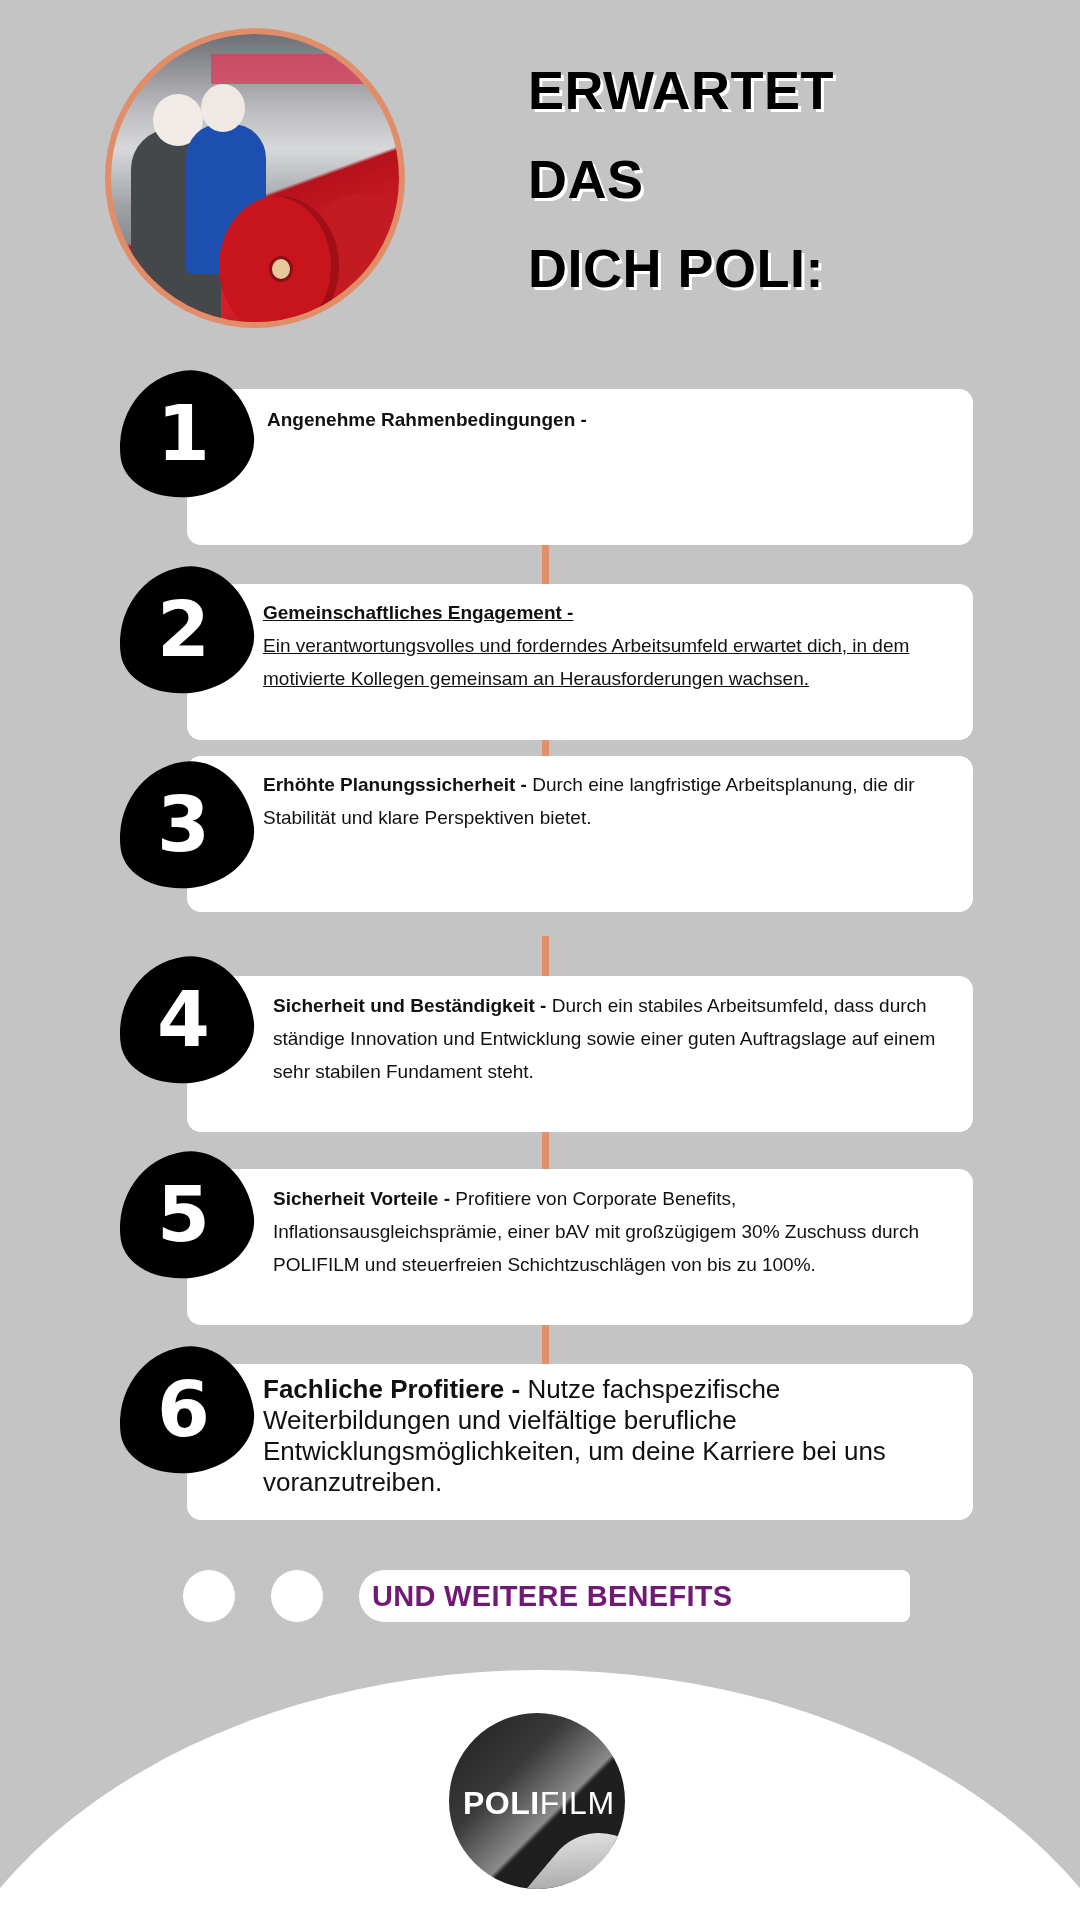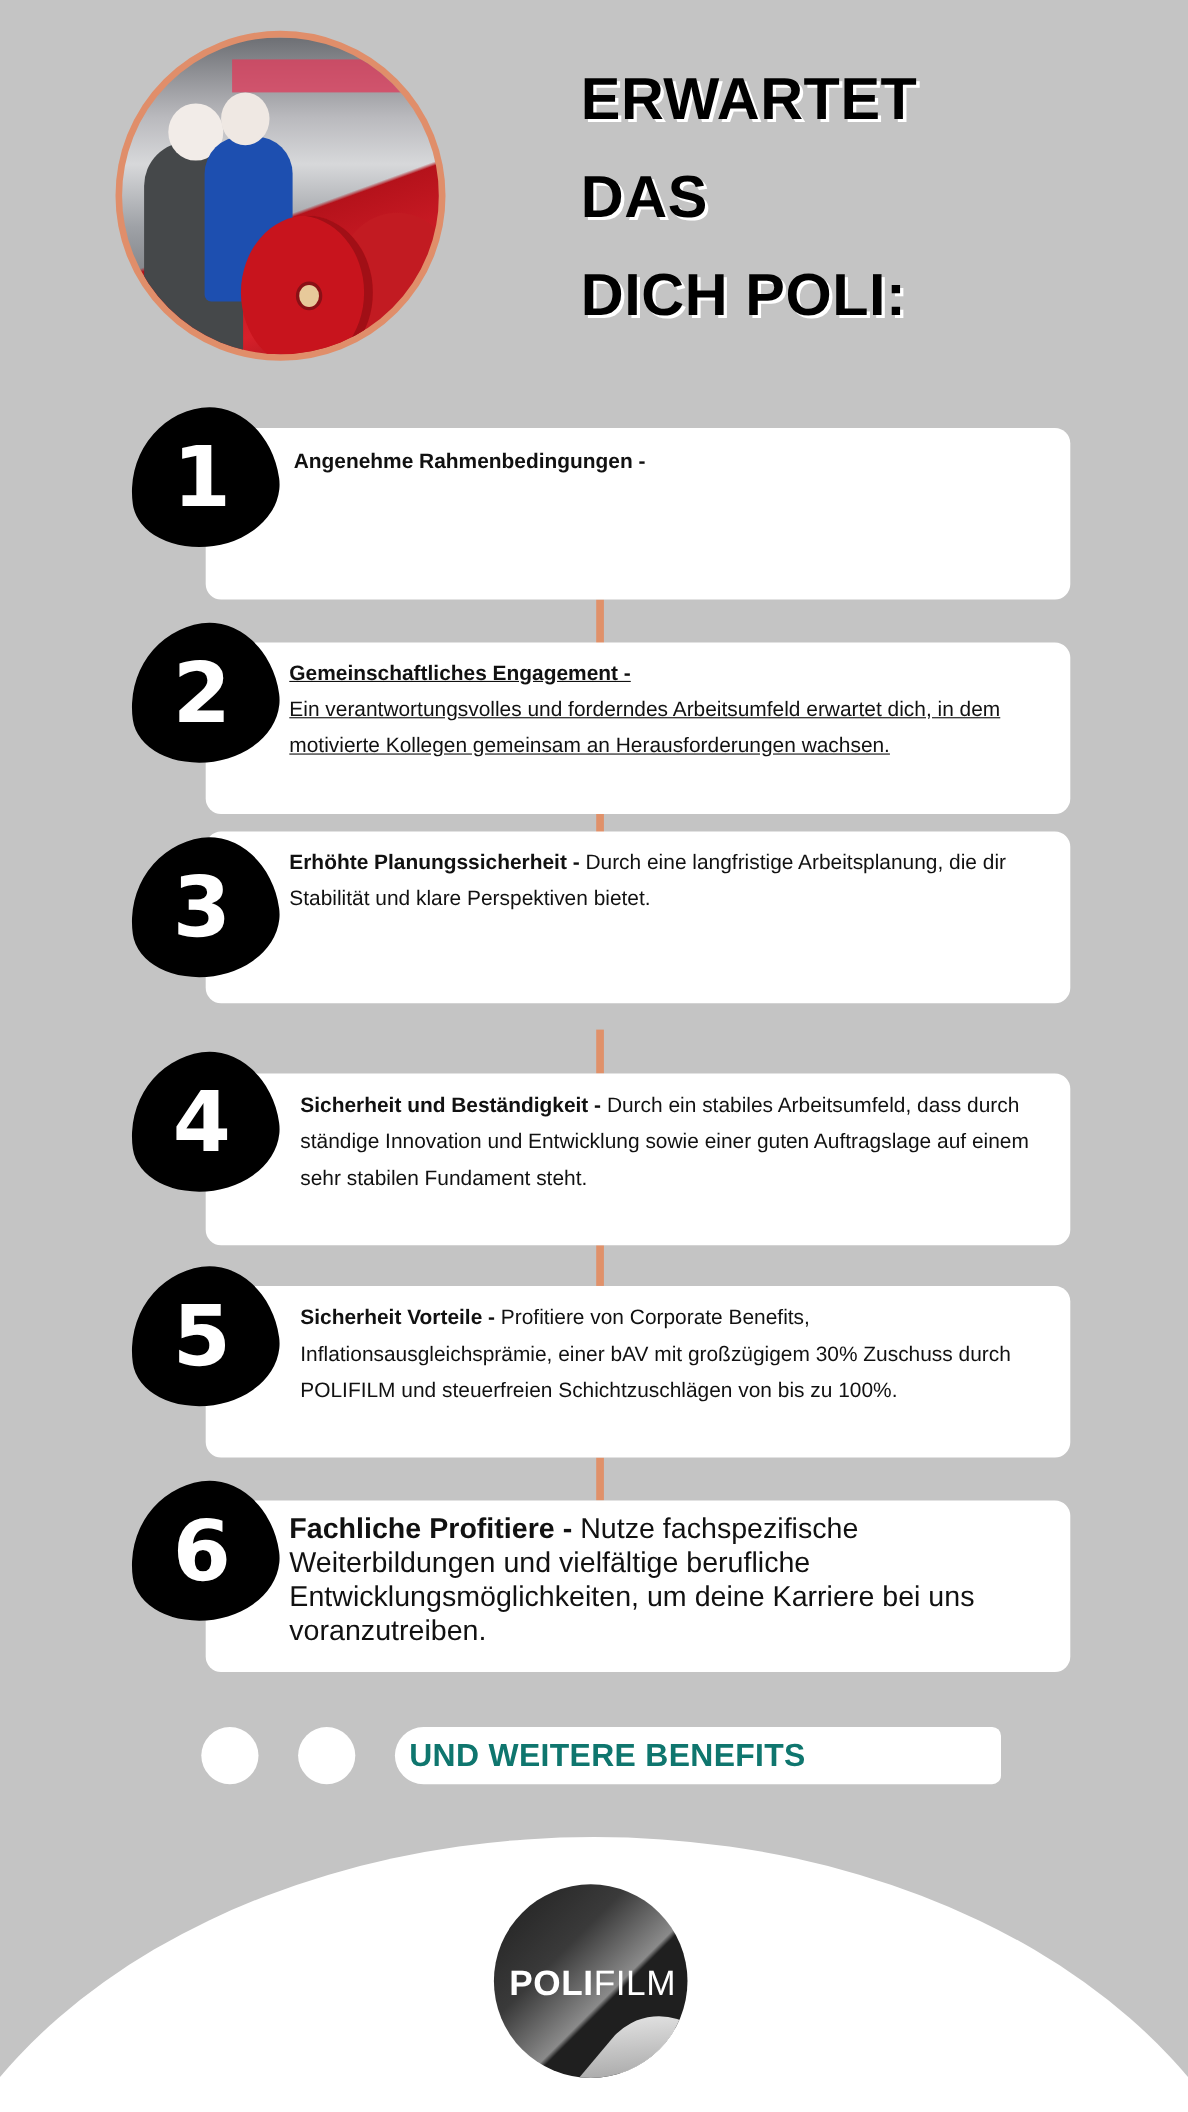--- a/index.html
+++ b/index.html
@@ -26,21 +26,21 @@
 
   .card { left:187px; width:786px; height:156px; background:#ffffff; border-radius:14px; }
   .card-text { position:absolute; font-size:19px; line-height:33px; color:#111; margin:0; }
   .card-text b { font-weight:bold; }
 
   .blob { width:135px; height:126px; background:#000; border-radius:55% 45% 50% 50% / 62% 58% 42% 38%; transform:rotate(-8deg); display:flex; align-items:center; justify-content:center; }
   .blob-num { font-family:"DejaVu Sans", sans-serif; font-weight:bold; font-size:76px; color:#fff; transform:rotate(8deg); line-height:1; margin-left:-4px; }
 
   .dot { top:1570px; width:52px; height:52px; border-radius:50%; background:#fff; }
   .pill { left:359px; top:1570px; width:551px; height:52px; background:#fff; border-radius:26px 8px 8px 26px; display:flex; align-items:center; box-sizing:border-box; padding-left:13px; }
-  .pill-text { font-weight:bold; font-size:29px; color:#0f766e; letter-spacing:0.3px; }
+  .pill-text { font-weight:bold; font-size:29px; color:#701a75; letter-spacing:0.3px; }
 
   .arc { left:-90px; top:1670px; width:1260px; height:900px; border-radius:50%; background:#fff; }
   .logo { left:449px; top:1713px; width:176px; height:176px; border-radius:50%; overflow:hidden;
     background: linear-gradient(135deg, #1e1e1e 0%, #3a3a3a 35%, #8a8a8a 58%, #1f1f1f 60%, #1f1f1f 100%); }
   .logo-text { position:absolute; left:14px; top:72px; font-size:32px; color:#fff; letter-spacing:0.5px; white-space:nowrap; }
   .logo-text .b { font-weight:bold; }
   .logo-curl { position:absolute; left:95px; top:120px; width:110px; height:110px; background:linear-gradient(135deg,#f5f5f5 0%, #9a9a9a 60%, #ffffff 100%); transform:rotate(40deg); border-radius:50% 0 0 0; }
   .logo-cut { position:absolute; left:120px; top:140px; width:80px; height:80px; background:#fff; transform:rotate(40deg); }
 </style>
 </head>

